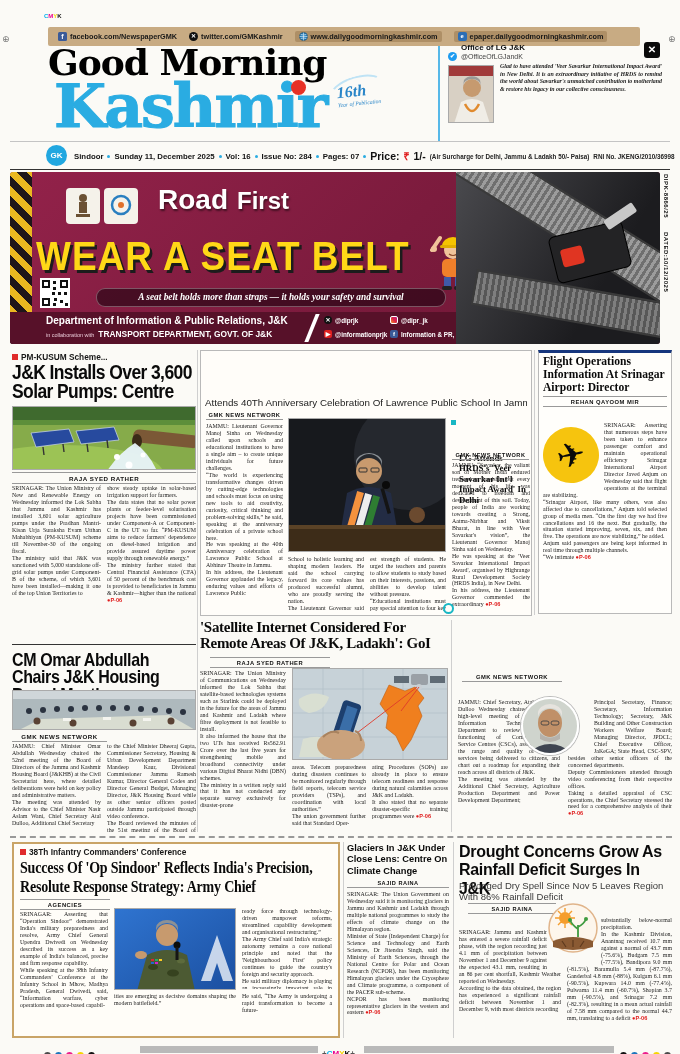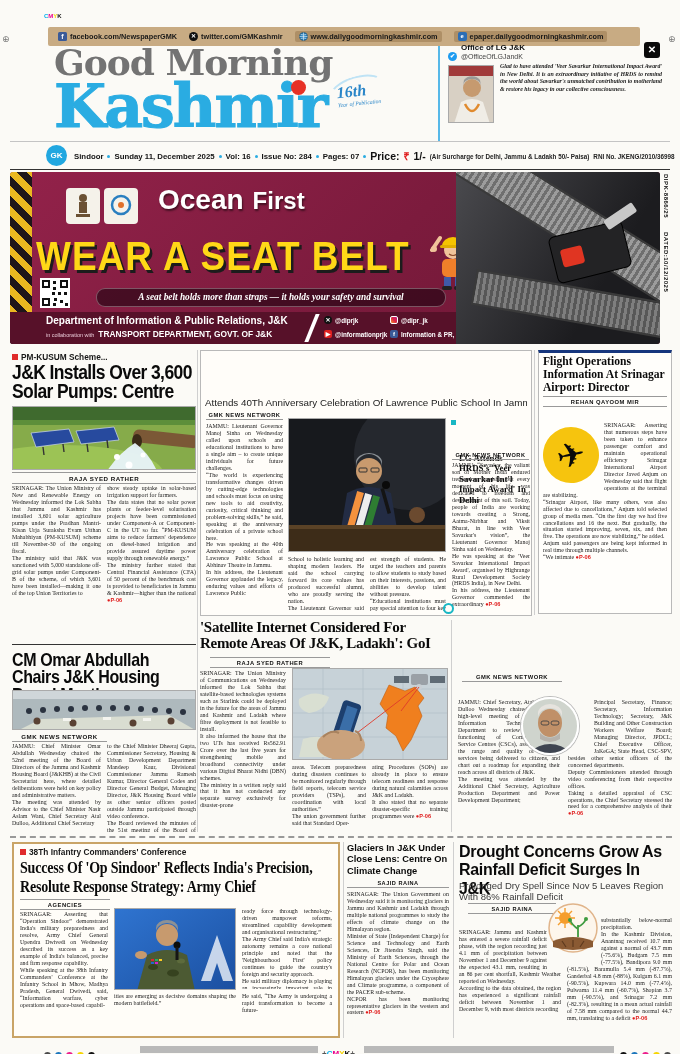--- a/index.html
+++ b/index.html
@@ -19,21 +19,21 @@
   
   #socialbar{left:48px;top:27px;width:592px;height:19px;background:#c8ab83;border-radius:2px;
              display:flex;align-items:center;gap:12px;padding:0 10px;box-sizing:border-box;
              font:bold 7.3px "Liberation Sans",sans-serif;color:#181818;}
   .sb-item{display:flex;align-items:center;gap:3px;}
   .sb-item.hl{background:#ae8f66;padding:1px 4px;border-radius:2px;}
   .ic-fb{width:9px;height:9px;background:#3a5a98;color:#fff;font:bold 7px/9px "Liberation Sans",sans-serif;text-align:center;border-radius:1.5px;}
   .ic-x{width:9px;height:9px;background:#111;color:#fff;font:bold 6px/9px "Liberation Sans",sans-serif;text-align:center;border-radius:50%;}
   .ic-ep{width:9px;height:9px;background:#2a6db5;color:#fff;font:bold 7px/9px "Liberation Serif",serif;text-align:center;border-radius:2px;}
   
-  #mh1{left:54px;top:44px;font:bold 36px/1 "DejaVu Serif",serif;letter-spacing:-1px;color:#737373;}
+  #mh1{left:48px;top:44px;font:bold 36px/1 "DejaVu Serif",serif;letter-spacing:-1px;color:#000000;}
   #mh2{left:54px;top:76px;font:bold 60px/1 "DejaVu Serif",serif;color:#2aace2;letter-spacing:-2px;-webkit-text-stroke:1px #2aace2;}
   #mhdot{left:291px;top:80px;width:15px;height:15px;background:#e73126;border-radius:50%;}
   #badge{left:337px;top:82px;transform:rotate(-6deg);color:#2a86c8;}
   #badge .n{font:bold italic 16px "Liberation Serif",serif;}
   #badge .t{font:italic 5.6px "Liberation Serif",serif;display:block;color:#2a86c8;}
   #badge .swoosh{position:absolute;left:-8px;top:-6px;width:54px;height:26px;border:2px solid #bfe3f5;border-color:#bfe3f5 transparent transparent transparent;border-radius:50%;transform:rotate(-10deg);}
   #mhdivider{left:438px;top:46px;width:2px;height:96px;background:#56b8e8;}
   .lg-title{font:bold 8px "Liberation Sans",sans-serif;color:#111;}
   .lg-handle{font:7px "Liberation Sans",sans-serif;color:#444;}
   .xlogo{width:16px;height:16px;background:#0a0a0a;color:#fff;border-radius:3px;font:bold 10px/16px "Liberation Sans",sans-serif;text-align:center;}
@@ -196,21 +196,21 @@
           <rect x="5" y="22" width="14" height="3" fill="#6b5134"></rect>
         </svg>
     </div>
     <div class="emblem" style="left:94px;">
       <svg width="26" height="28" viewBox="0 0 26 28">
           <circle cx="13" cy="13" r="9" fill="none" stroke="#2a7fc0" stroke-width="2.5"></circle>
           <circle cx="13" cy="13" r="3" fill="#e0702a"></circle>
         </svg>
     </div>
     <div id="roadline">
-      <span class="w1">Ocean</span>
+      <span class="w1">Road</span>
       <span class="w3">First</span>
     </div>
     <div id="wearbelt">WEAR A SEAT BELT</div>
     <div style="position:absolute;left:420px;top:56px;">
       <svg width="46" height="62" viewBox="0 0 46 62">
         <path d="M2 22 L10 10 M44 22 L36 10" stroke="#f0c49a" stroke-width="4" stroke-linecap="round"></path>
         <circle cx="4" cy="21" r="3" fill="#f0c49a"></circle>
           <circle cx="42" cy="21" r="3" fill="#f0c49a"></circle>
         <circle cx="23" cy="22" r="9" fill="#f0c49a"></circle>
         <path d="M12 18 a11 9 0 0 1 22 0 z" fill="#f5c400"></path>

